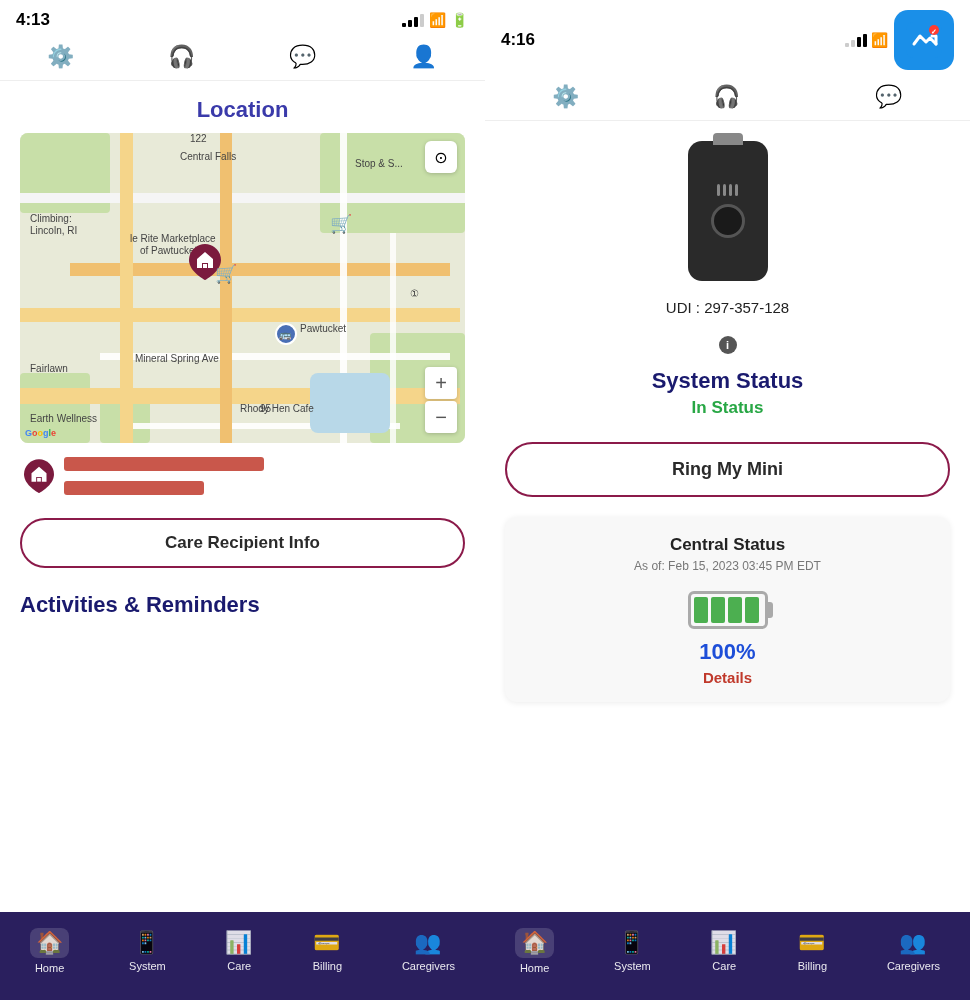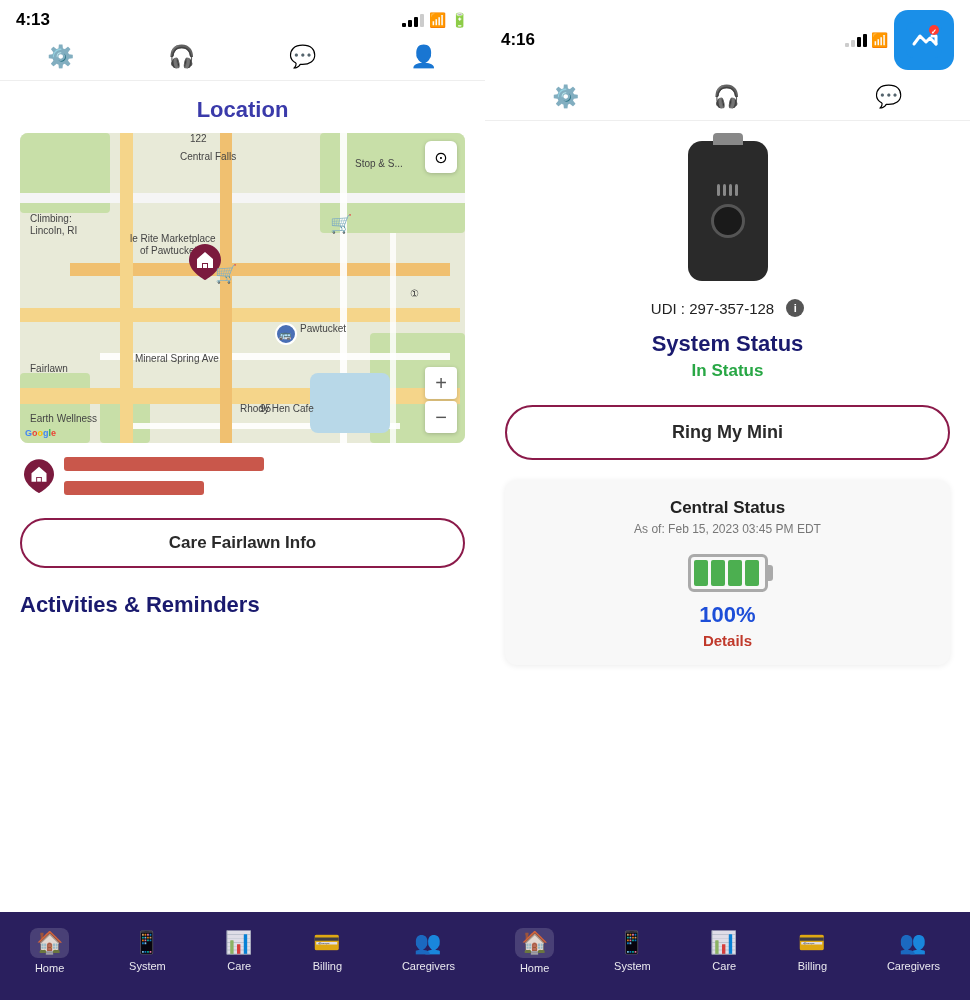--- a/index.html
+++ b/index.html
@@ -372,22 +372,23 @@
       height: 12px;
       background: #888;
       border-radius: 4px 4px 0 0;
     }
 
     
     .udi-row {
       display: flex;
       justify-content: center;
       align-items: center;
-      gap: 12px;
+      gap: 20px;
       padding: 8px 0 4px;
+      flex-direction: column;
     }
     .udi-text {
       font-size: 15px;
       color: #222;
     }
     .udi-info {
       width: 18px;
       height: 18px;
       border-radius: 50%;
       background: #555;
@@ -631,21 +632,21 @@
         <path d="M16 8 L8 15 L8 24 L13 24 L13 19 L19 19 L19 24 L24 24 L24 15 Z" fill="white"></path>
         <rect x="14" y="20" width="4" height="4" fill="white"></rect>
       </svg>
     </div>
     <div class="home-base-content">
       <div class="redacted-bar" style="width: 200px;"></div>
       <div class="redacted-bar" style="width: 140px; margin-top: 4px;"></div>
     </div>
   </div>
 
-  <div class="care-btn">Care Fairlawn Info</div>
+  <div class="care-btn">Care Recipient Info</div>
 
   <div class="activities-section">
     <div class="activities-title">Activities &amp; Reminders</div>
   </div>
 
   <div class="spacer"></div>
 
   <div class="bottom-nav">
     <div class="nav-item active">
       <div class="nav-icon-wrap">

